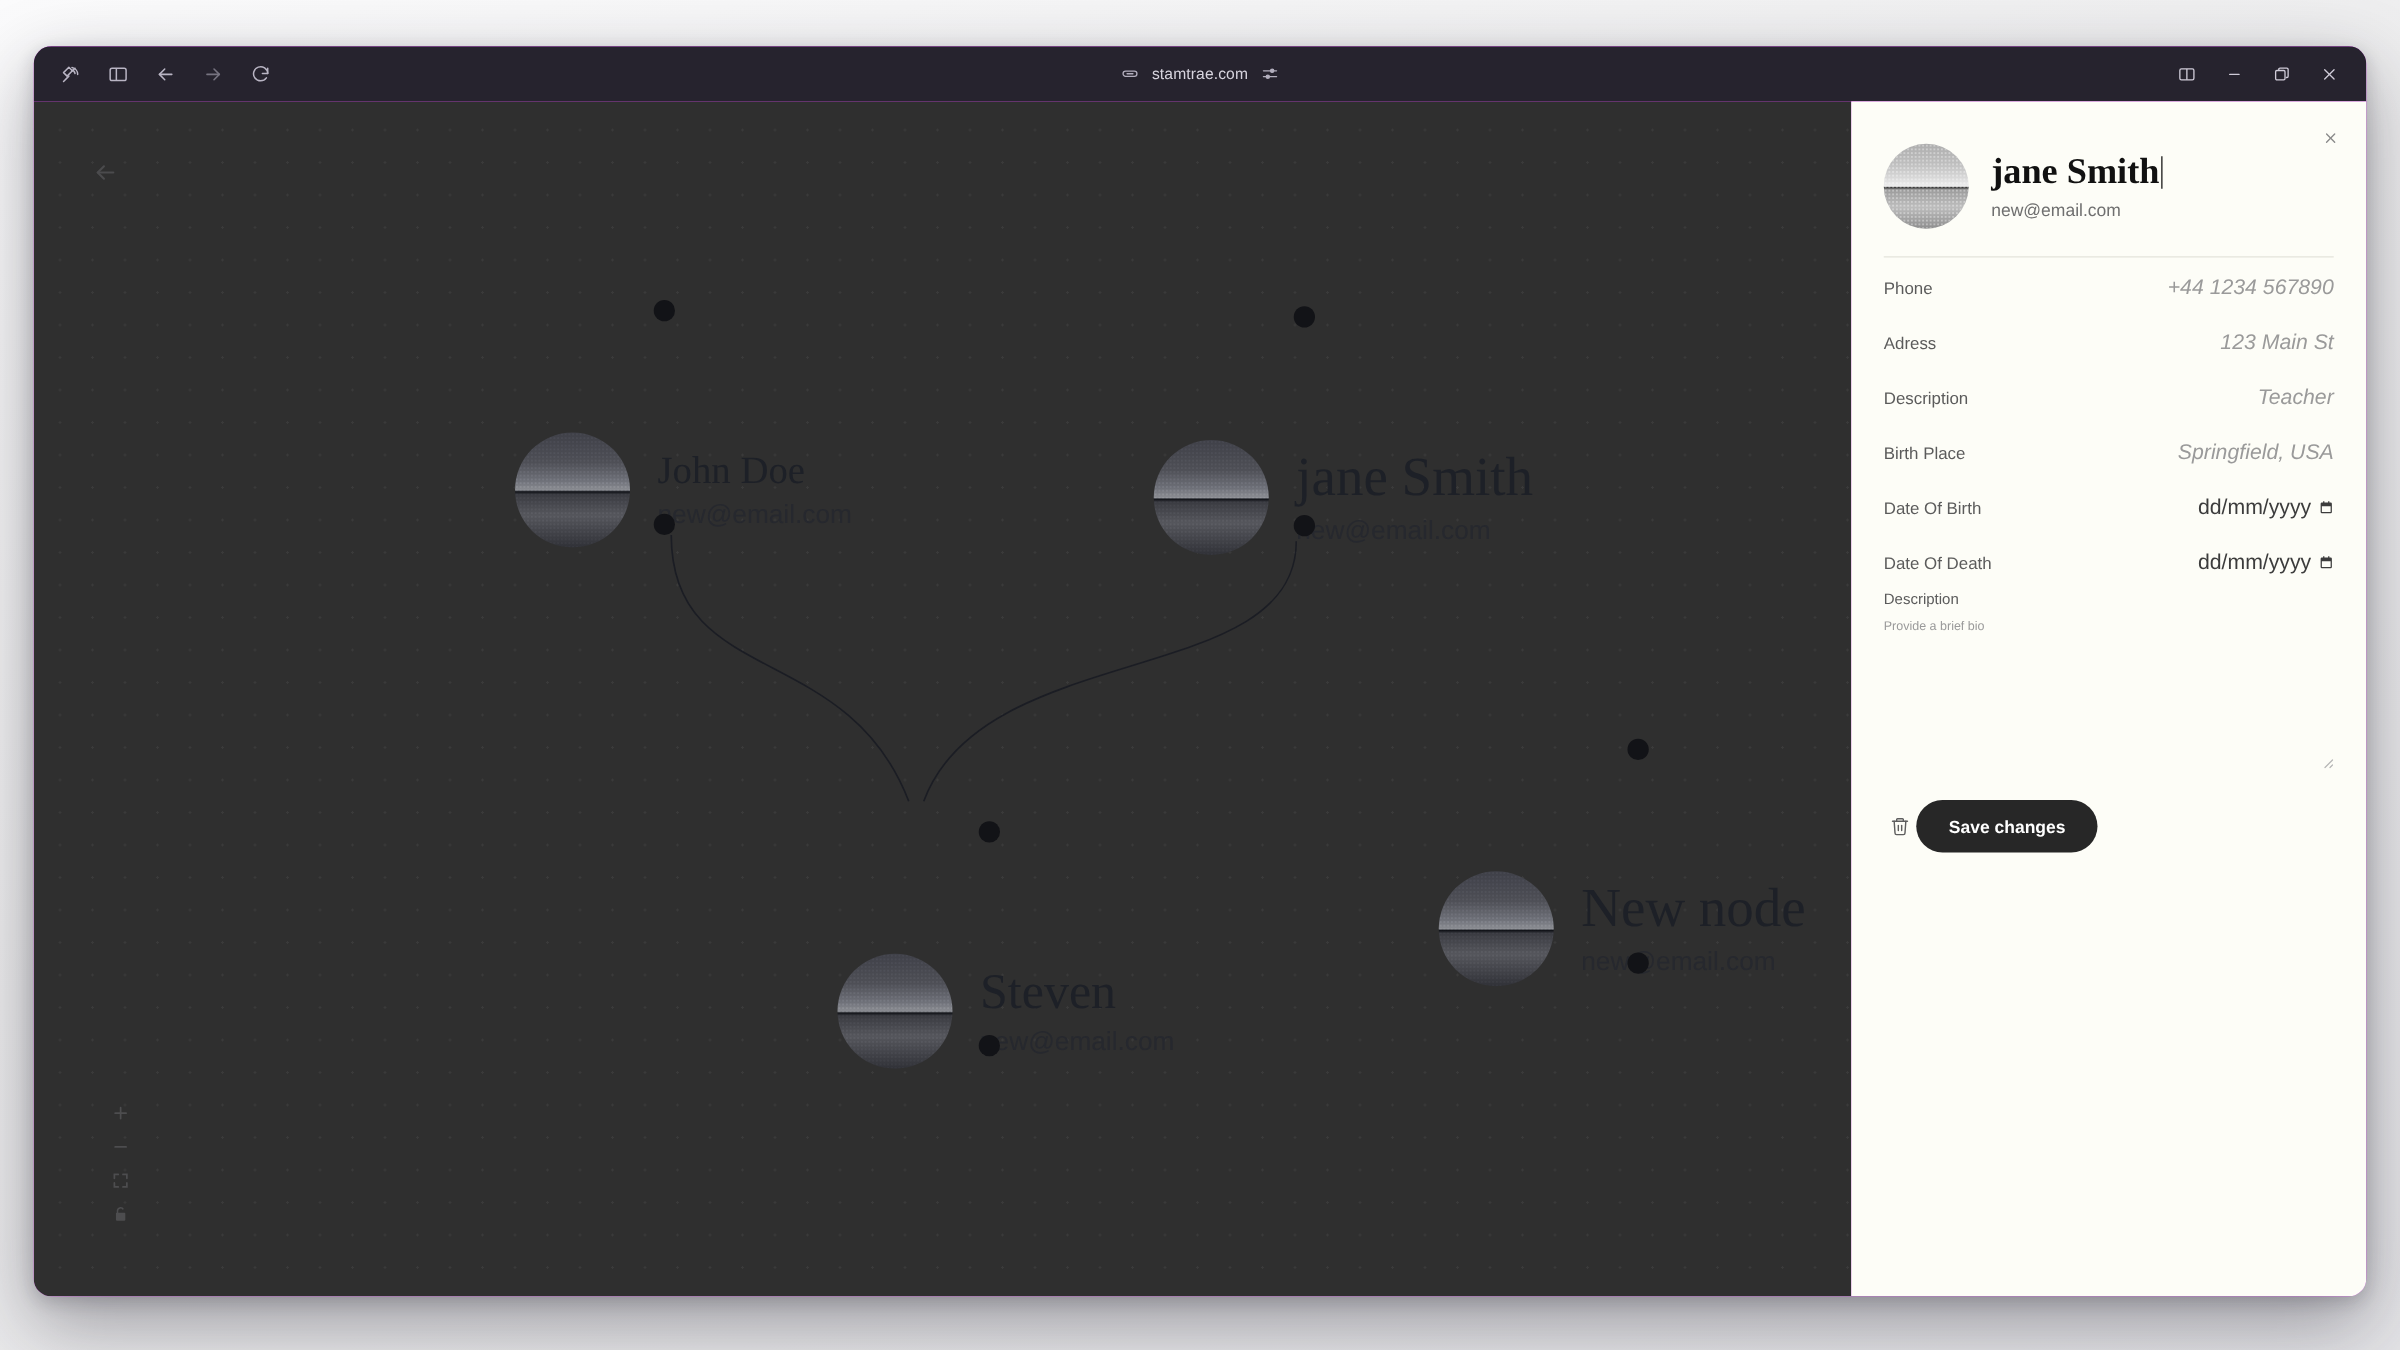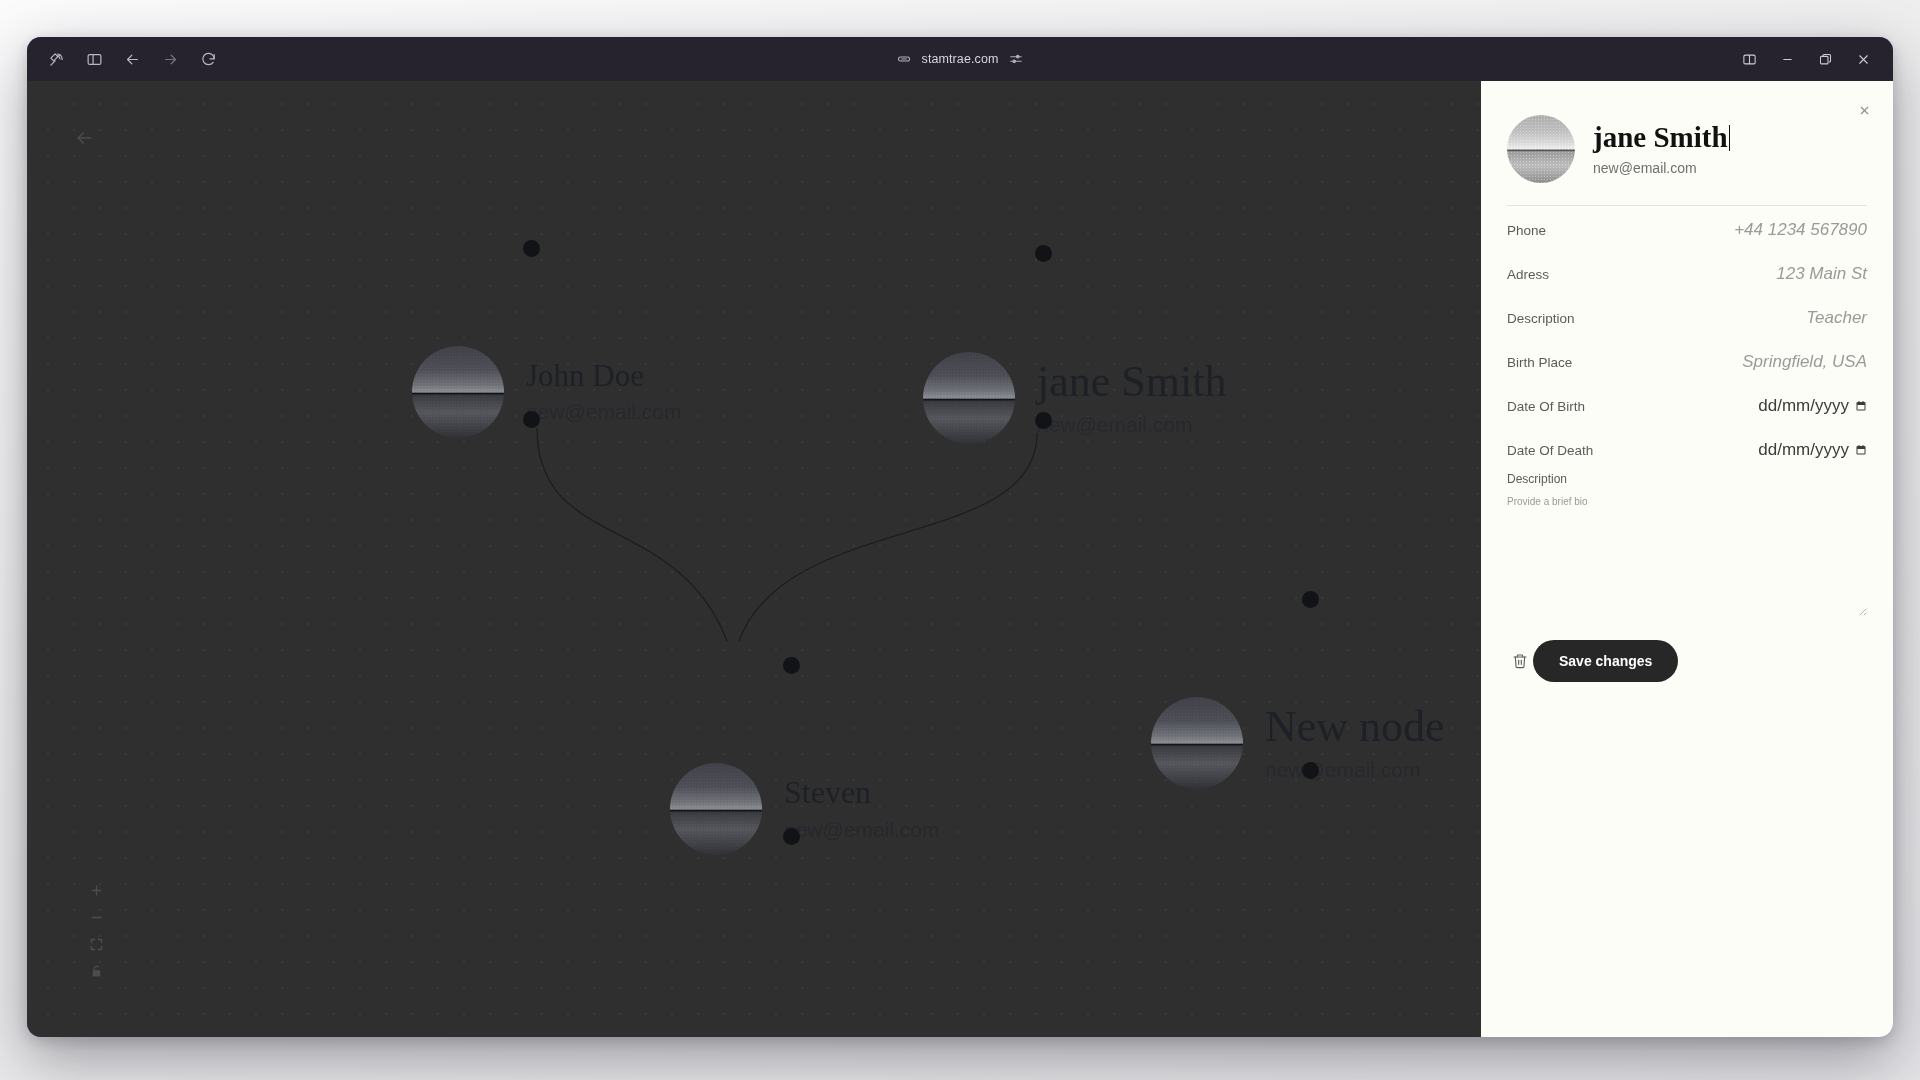--- a/index.html
+++ b/index.html
@@ -132,21 +132,21 @@
   #node-john  { left: 385px; top: 265px; }
   #node-john  .avatar { width: 92px; height: 92px; }
   #node-john  .nname { font-size: 31px; }
   #node-john  .nemail { font-size: 21px; }
   #node-jane  { left: 896px; top: 271px; }
   #node-jane  .avatar { width: 92px; height: 92px; }
   #node-jane  .nname { font-size: 44px; }
   #node-jane  .nemail { font-size: 21px; }
   #node-steven{ left: 643px; top: 682px; }
   #node-steven .avatar { width: 92px; height: 92px; }
-  #node-steven .nname { font-size: 32px; }
+  #node-steven .nname { font-size: 40px; }
   #node-steven .nemail { font-size: 21px; }
   #node-new   { left: 1124px; top: 616px; }
   #node-new   .avatar { width: 92px; height: 92px; }
   #node-new   .nname { font-size: 44px; }
   #node-new   .nemail { font-size: 21px; }
 
   
   .controls {
     position: absolute; left: 54px; bottom: 52px;
     display: flex; flex-direction: column;

